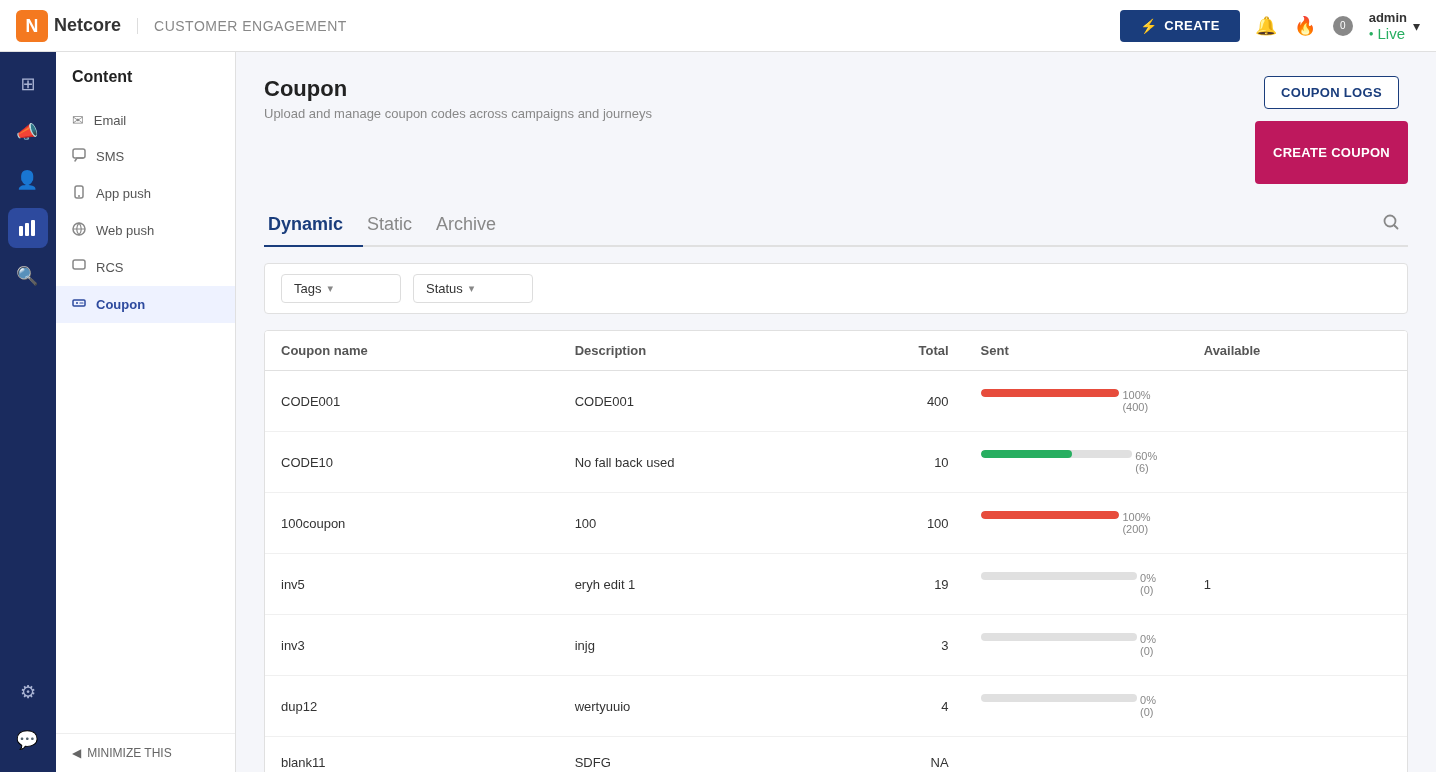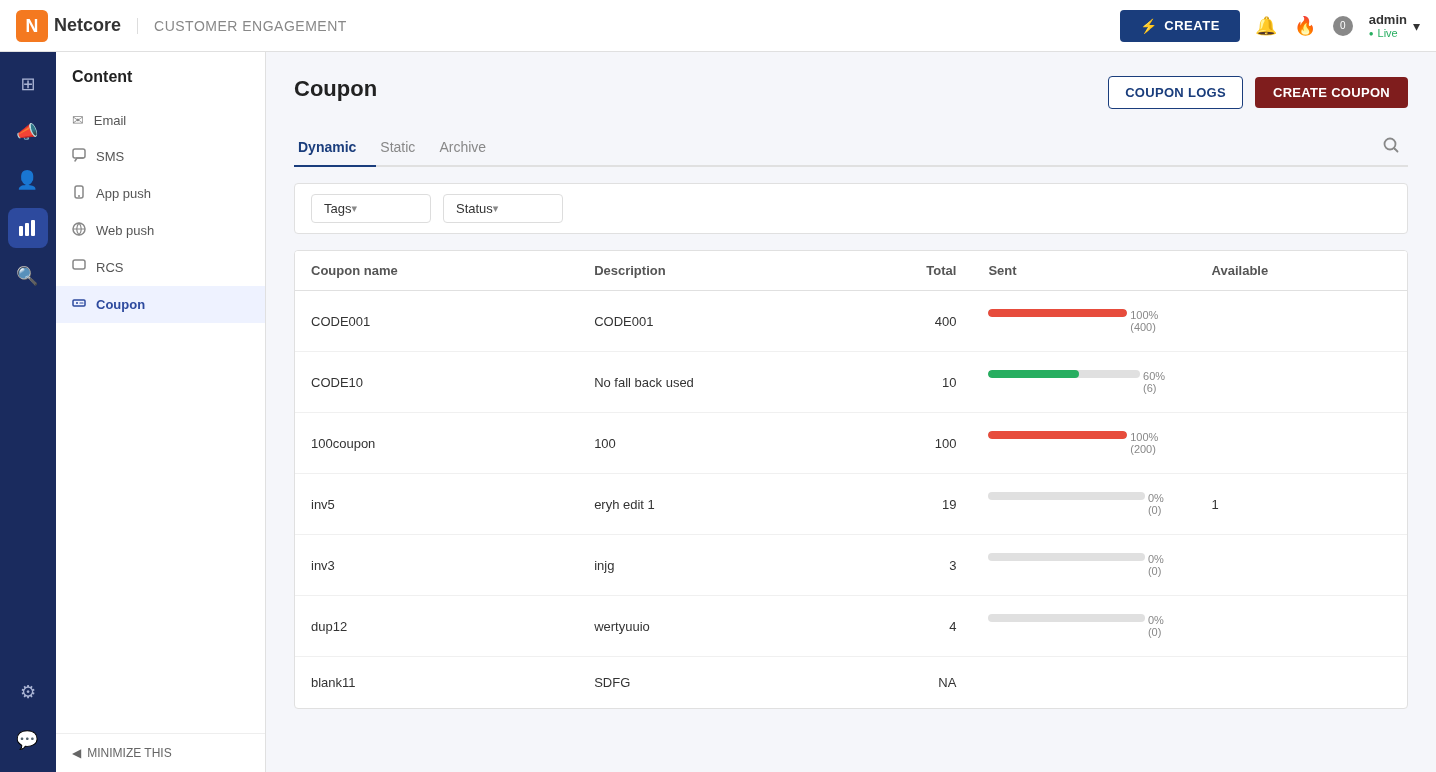--- a/index.html
+++ b/index.html
@@ -78,21 +78,21 @@
       align-items: center;
       justify-content: center;
     }
     .admin-section {
       display: flex;
       align-items: center;
       gap: 6px;
       cursor: pointer;
     }
     .admin-name { font-size: 13px; font-weight: 600; }
-    .live-dot { display: flex; align-items: center; gap: 4px; font-size: 11px; color: #27ae60; }
+    .live-dot { display: flex; align-items: center; gap: 4px; font-size: 15px; color: #27ae60; }
     .live-dot::before { content: '●'; font-size: 8px; }
 
     
     .body-wrap {
       display: flex;
       flex: 1;
       overflow: hidden;
     }
 
     
@@ -122,21 +122,21 @@
       margin-top: auto;
       padding-bottom: 12px;
       display: flex;
       flex-direction: column;
       gap: 8px;
       align-items: center;
     }
 
     
     .nav-sidebar {
-      width: 210px;
+      width: 180px;
       background: #fff;
       border-right: 1px solid #e0e0e0;
       display: flex;
       flex-direction: column;
       flex-shrink: 0;
       padding: 16px 0 0 0;
     }
     .nav-sidebar-title {
       font-size: 16px;
       font-weight: 700;
@@ -188,54 +188,55 @@
     }
     .page-subtitle {
       font-size: 13px;
       color: #888;
       margin-top: 4px;
     }
     .page-actions {
       display: flex;
       gap: 12px;
       align-items: center;
+      flex-direction: column;
     }
     .btn-outline {
       border: 1.5px solid #1a3d7c;
       background: #fff;
       color: #1a3d7c;
       padding: 8px 16px;
       border-radius: 4px;
       font-size: 13px;
       font-weight: 600;
       cursor: pointer;
       letter-spacing: 0.3px;
     }
     .btn-primary {
-      background: #7f1d1d;
+      background: #be185d;
       color: #fff;
       border: none;
-      padding: 8px 18px;
+      padding: 24px 18px;
       border-radius: 4px;
       font-size: 13px;
       font-weight: 600;
       cursor: pointer;
       letter-spacing: 0.3px;
     }
 
     
     .tabs {
       display: flex;
       border-bottom: 2px solid #e0e0e0;
       margin-bottom: 16px;
       position: relative;
     }
     .tab {
       padding: 10px 20px 10px 4px;
-      font-size: 14px;
+      font-size: 18px;
       color: #888;
       cursor: pointer;
       border-bottom: 2px solid transparent;
       margin-bottom: -2px;
     }
     .tab.active { color: #1a3d7c; border-bottom: 2px solid #1a3d7c; font-weight: 600; }
     .tab-search {
       margin-left: auto;
       background: none;
       border: none;
@@ -251,20 +252,21 @@
       gap: 12px;
       margin-bottom: 16px;
       background: #fff;
       border: 1px solid #e0e0e0;
       border-radius: 4px;
       padding: 10px 16px;
     }
     .filter-select {
       display: flex;
       align-items: center;
+      gap: 6px;
       border: 1px solid #ddd;
       border-radius: 4px;
       padding: 6px 12px;
       font-size: 13px;
       color: #333;
       cursor: pointer;
       min-width: 120px;
       background: #fff;
     }
     .filter-select .arrow { color: #888; font-size: 11px; }
@@ -436,20 +438,21 @@
       <span>◀</span>
       <span>MINIMIZE THIS</span>
     </div>
   </div>
 
   <div class="main-content">
 
     <div class="page-header">
       <div>
         <div class="page-title">Coupon</div>
+        <div class="page-subtitle">Upload and manage coupon codes across campaigns and journeys</div>
       </div>
       <div class="page-actions">
         <button class="btn-outline">COUPON LOGS</button>
         <button class="btn-primary">CREATE COUPON</button>
       </div>
     </div>
 
     <div class="tabs">
       <div class="tab active">Dynamic</div>
       <div class="tab">Static</div>

